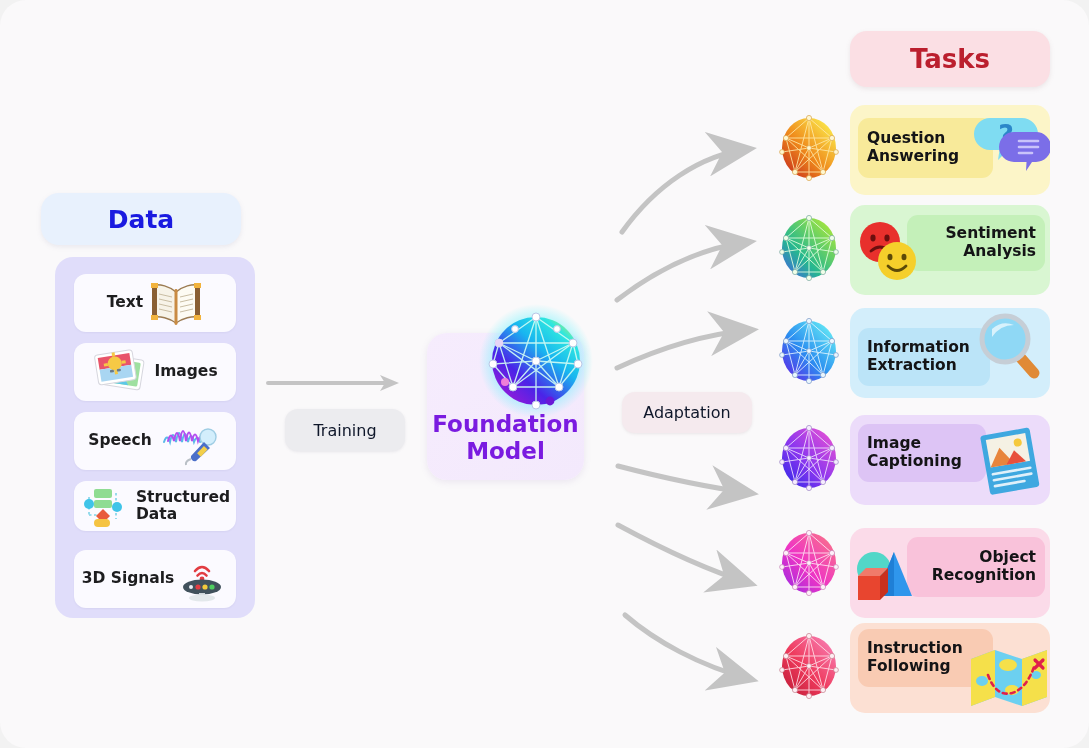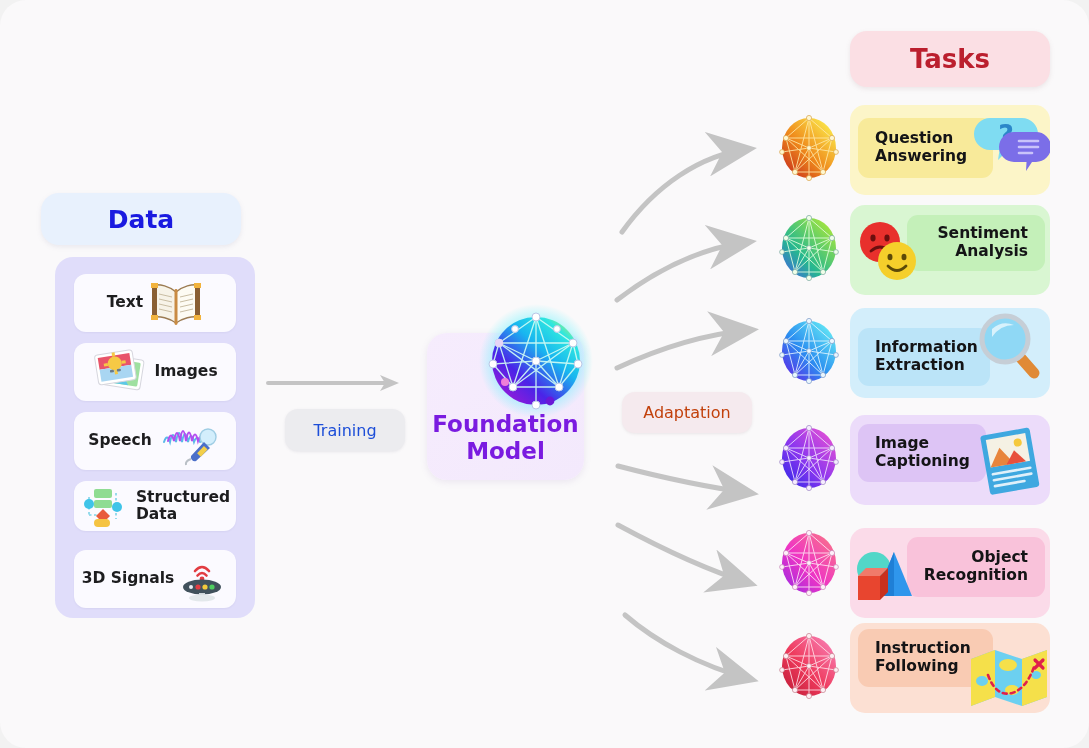--- a/index.html
+++ b/index.html
@@ -52,21 +52,21 @@
     font-size:15.5px;font-weight:bold;color:#1d1d1f;
     line-height:1.12;
   }
   .data-icon{flex:0 0 auto;display:block;}
 
   
   #train-arrow{position:absolute;left:266px;top:372px;}
   #training-pill{
     left:285px;top:409px;width:120px;height:42px;
     background:#ececef;border-radius:13px;
-    color:#1d4ed8;font-size:16px;
+    color:#0f172a;font-size:16px;
     box-shadow:0 1px 3px rgba(100,100,120,.12);
   }
 
   
   #fm-card{
     position:absolute;
     left:427px;top:333px;width:157px;height:147px;
     background:linear-gradient(135deg,#f6ecfd 0%,#f3e9fc 100%);
     border-radius:20px;
     box-shadow:0 2px 7px rgba(130,100,170,.13);
@@ -75,21 +75,21 @@
     position:absolute;left:427px;top:411px;width:157px;
     text-align:center;
     color:#7a1be0;font-size:23px;font-weight:bold;line-height:1.17;
   }
   #fm-sphere{position:absolute;left:477px;top:302px;}
 
   
   #adaptation-pill{
     left:622px;top:392px;width:130px;height:41px;
     background:#f5eaee;border-radius:13px;
-    color:#c2410c;font-size:16px;
+    color:#0f172a;font-size:16px;
     box-shadow:0 1px 3px rgba(120,100,110,.12);
   }
 
   
   #arrows{position:absolute;left:0;top:0;width:1089px;height:748px;pointer-events:none;}
 
   
   #tasks-header{
     left:850px;top:31px;width:200px;height:56px;
     background:#fbdfe4;
@@ -102,21 +102,21 @@
   .task-sphere{position:absolute;left:0;top:9px;}
   .task-card{
     position:absolute;left:72px;top:0;width:200px;height:90px;
     border-radius:15px;overflow:hidden;
   }
   .task-chip{
     position:absolute;
     border-radius:11px;
     display:flex;align-items:center;
     box-sizing:border-box;
-    padding:0 17px;
+    padding:0 9px;
   }
   .task-chip span{
     font-size:15.5px;font-weight:bold;color:#141416;line-height:1.16;
   }
   .task-art{position:absolute;}
 </style>
 </head>
 <body>
 
 <div id="stage">

